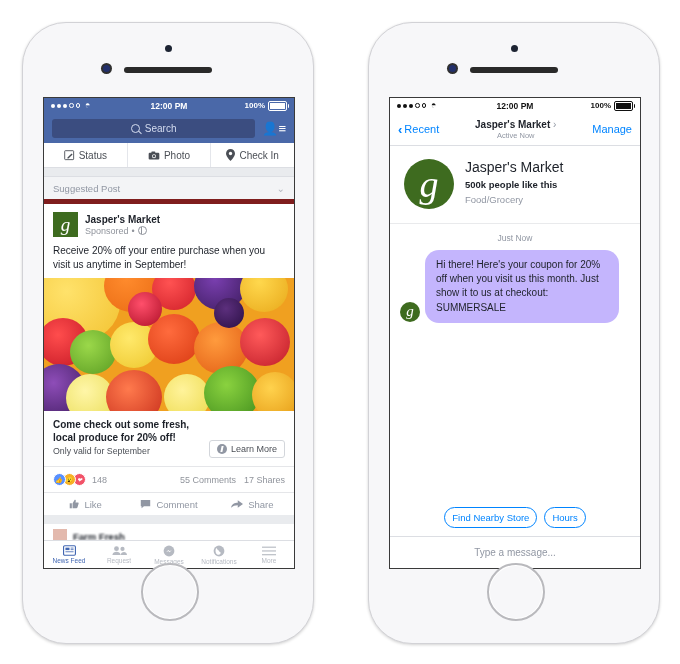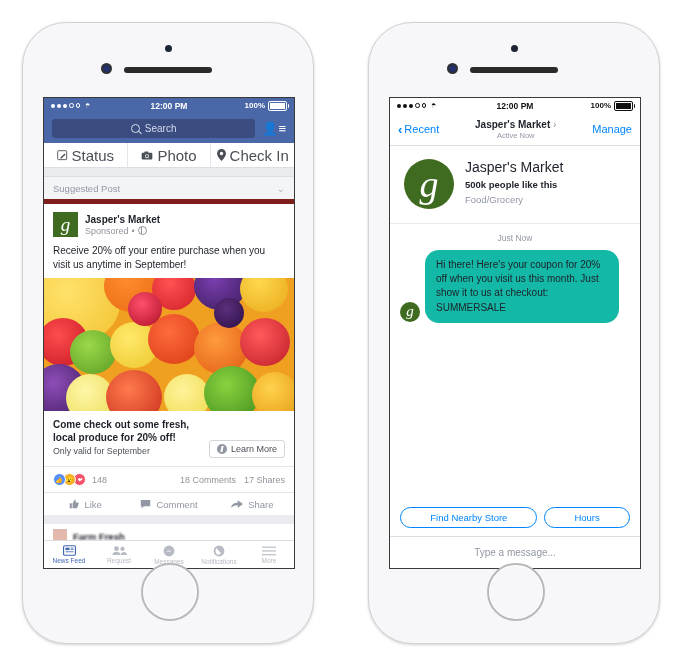--- a/index.html
+++ b/index.html
@@ -76,21 +76,21 @@
     flex:1;height:19px;background:#3b4d80;border-radius:3px;
     display:flex;align-items:center;justify-content:center;gap:5px;
     color:#d4dcef;font-size:10px;
   }
   .mag{width:7px;height:7px;border:1.2px solid #d4dcef;border-radius:50%;position:relative;display:inline-block;}
   .mag:after{content:"";position:absolute;right:-3px;bottom:-2px;width:4px;height:1.2px;background:#d4dcef;transform:rotate(45deg);}
   .friendicon{color:#fff;font-size:13px;line-height:1;}
 
   .fbtabs{height:24px;display:flex;background:#fff;border-bottom:1px solid #dcdee3;}
   .fbtab{flex:1;display:flex;align-items:center;justify-content:center;gap:4px;
-    font-size:15px;color:#4b4f56;border-right:1px solid #e4e6eb;}
+    font-size:10px;color:#4b4f56;border-right:1px solid #e4e6eb;}
   .fbtab:last-child{border-right:none;}
   .fbtab svg{display:block;}
 
   .feedgap{height:8px;background:#e9ebee;}
 
   .suggested{
     height:22px;background:#f3f4f6;border-top:1px solid #dcdee3;border-bottom:5px solid #7f1d1d;
     display:flex;align-items:center;padding:0 9px;color:#9197a3;font-size:9.5px;
   }
   .chev{margin-left:auto;color:#b6bac2;font-size:10px;}
@@ -161,24 +161,24 @@
   .avatar-rd .glyph{font-size:38px;}
   .pn{font-size:14px;color:#1d2129;}
   .pl{font-size:9.5px;color:#1d2129;font-weight:bold;margin-top:4px;}
   .pc{font-size:9.5px;color:#9197a3;margin-top:4px;}
 
   .stamp{text-align:center;font-size:8.5px;color:#9197a3;padding:9px 0 7px;}
 
   .msgrow{display:flex;align-items:flex-end;gap:5px;padding:0 12px 0 10px;}
   .msgav{width:20px;height:20px;border-radius:50%;background:#3e6b1f;display:flex;align-items:center;justify-content:center;flex:0 0 auto;margin-bottom:1px;}
   .msgav .glyph{font-size:15px;}
-  .bubble{background:#14b8a6;border-radius:14px;padding:8px 11px;font-size:10px;color:#1d2129;line-height:1.42;max-width:172px;}
+  .bubble{background:#c4b5fd;border-radius:14px;padding:8px 11px;font-size:10px;color:#1d2129;line-height:1.42;max-width:172px;}
 
   .quick{position:absolute;left:0;bottom:31px;width:100%;display:flex;justify-content:center;gap:7px;padding-bottom:9px;}
-  .qbtn{border:1px solid #0084ff;color:#0084ff;border-radius:13px;padding:4px 29px;font-size:9.5px;background:#fff;}
+  .qbtn{border:1px solid #0084ff;color:#0084ff;border-radius:13px;padding:4px 7px;font-size:9.5px;background:#fff;}
 
   .composer{position:absolute;left:0;bottom:0;width:100%;height:31px;border-top:1px solid #dcdee3;background:#fff;
     display:flex;align-items:center;justify-content:center;color:#9197a3;font-size:10px;}
 </style>
 </head>
 <body>
 
 <div class="stage">
 
   <div class="phone left">
@@ -298,21 +298,21 @@
         </div>
 
         <div class="counts">
           <span class="reacts">
             <i class="rx like">👍</i>
             <i class="rx wow">😮</i>
             <i class="rx love">❤</i>
           </span>
           <span class="cnum">148</span>
           <span class="cright">
-            <span>18 Comments</span>
+            <span>55 Comments</span>
             <span>17 Shares</span>
           </span>
         </div>
 
         <div class="actions">
           <div class="act">
             <svg width="10" height="10" viewBox="0 0 14 14">
                 <path d="M1 6h3v7H1z" fill="#9197a3"></path>
                 <path d="M5 6l3-5c1.3 0 1.8.9 1.5 2L9 5h3.3c.9 0 1.4.8 1.1 1.6l-1.5 5c-.2.8-.8 1.4-1.6 1.4H5z" fill="#9197a3"></path>
               </svg>

